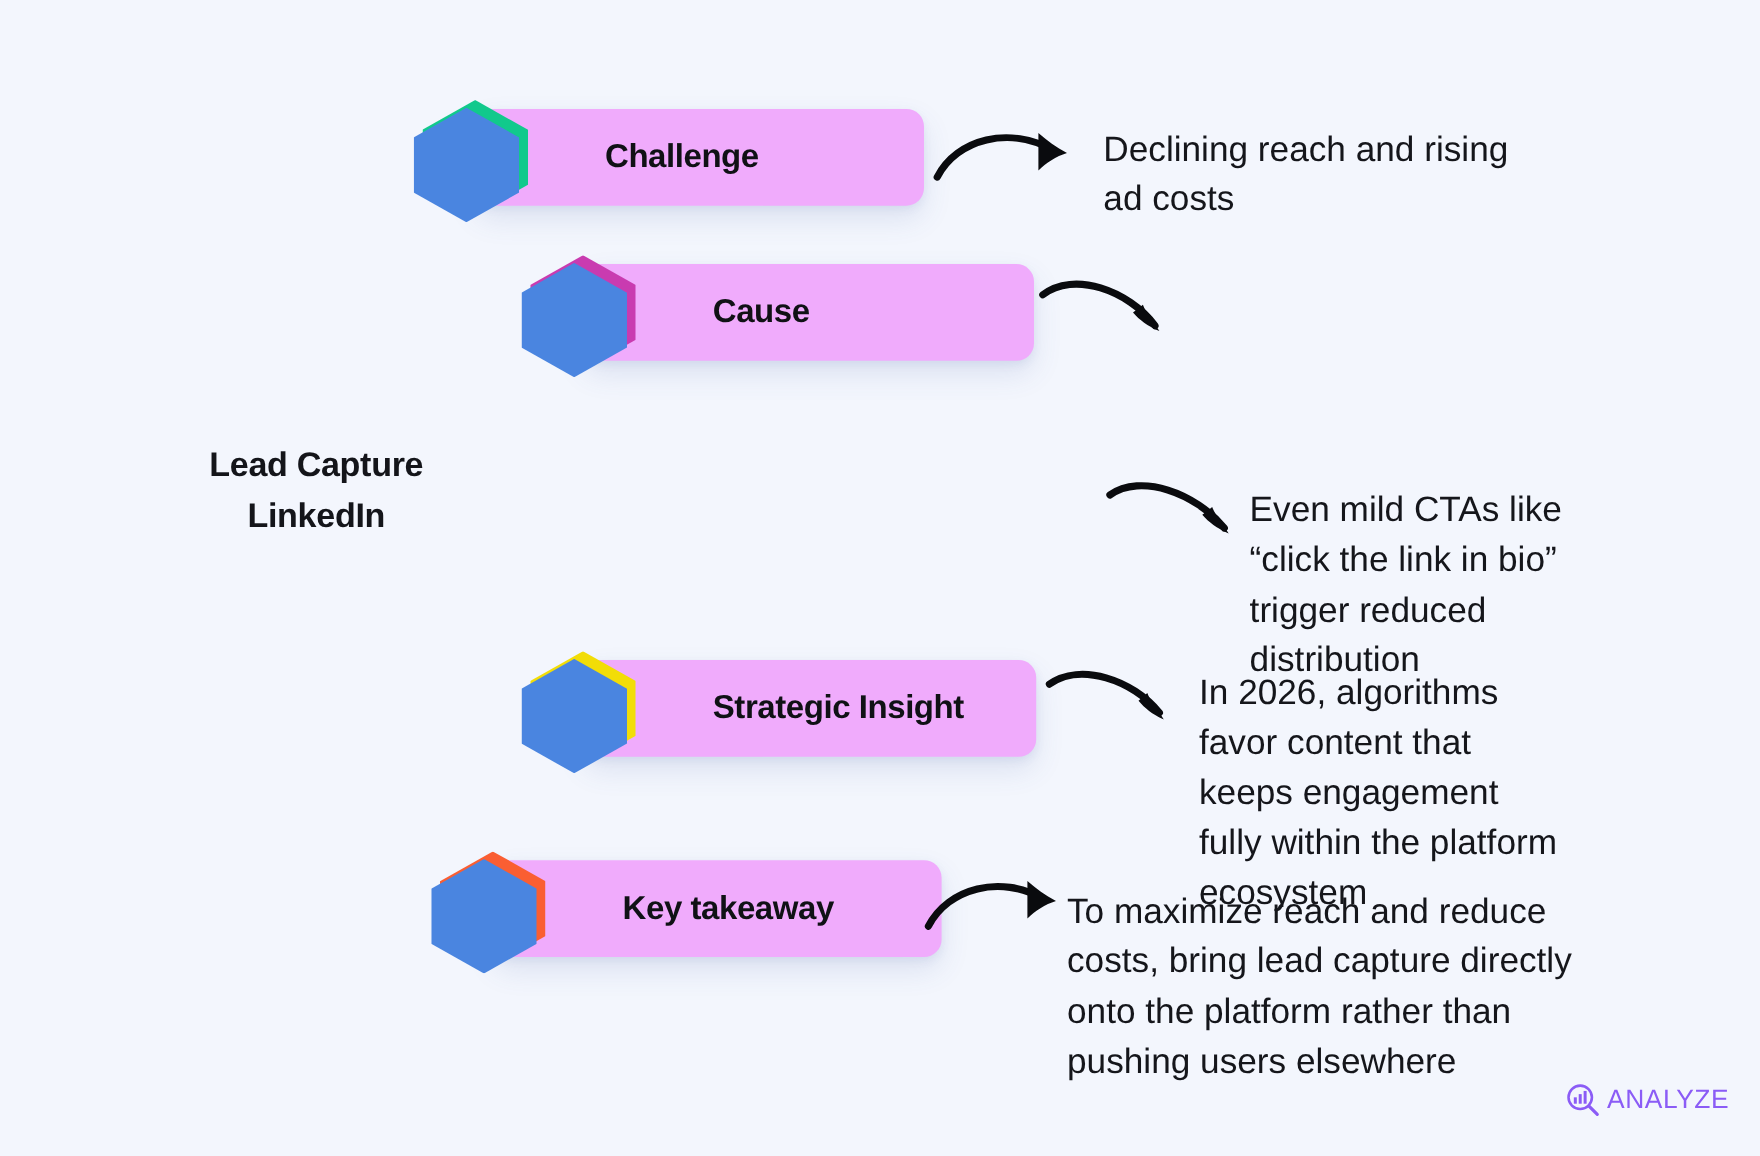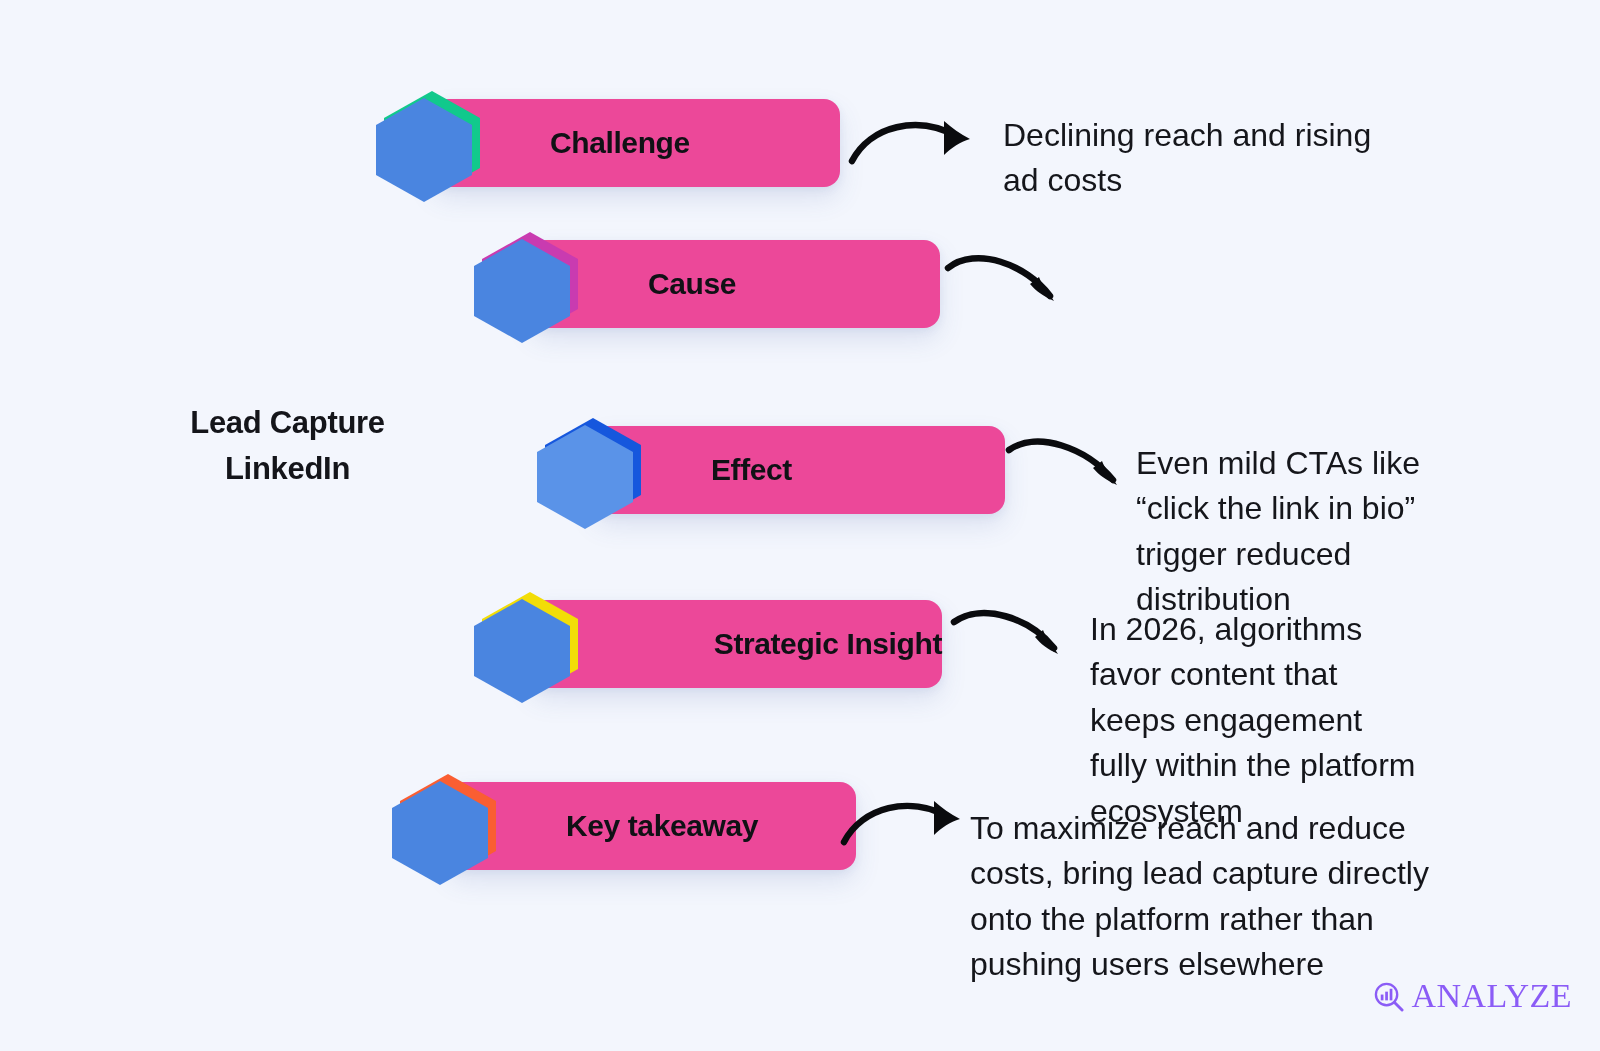--- a/index.html
+++ b/index.html
@@ -46,21 +46,21 @@
   
   .card-wrap {
     position: relative;
     display: flex;
     align-items: center;
   }
 
   .pill {
     position: relative;
     height: 88px;
-    background: #ec4899;
+    background: #f0abfc;
     border-radius: 16px;
     display: flex;
     align-items: center;
     box-shadow: 0 12px 26px rgba(70,95,160,0.13),
                 0 3px 8px rgba(70,95,160,0.08);
     z-index: 2;
   }
 
   .pill-label {
     font-size: 30px;
@@ -127,25 +127,24 @@
   .logo {
     position: absolute;
     right: 28px;
     bottom: 36px;
     display: flex;
     align-items: center;
     gap: 7px;
   }
   .logo-icon { width: 31px; height: 31px; display: block; }
   .logo-text {
-    font-size: 34px;
+    font-size: 24px;
     font-weight: 500;
     letter-spacing: 0.5px;
     color: #8b5cf6;
-    font-family: Liberation Serif, serif;
   }
 </style>
 </head>
 <body>
 
 <div class="canvas">
 
   <div class="main-title">
     <div>Lead Capture</div>
     <div>LinkedIn</div>
@@ -200,40 +199,20 @@
       </div>
     </div>
   </div>
   <div class="arrow" style="left:942px; top:244px;">
     <svg viewBox="0 0 150 72" fill="none">
       <path d="M6 24 C34 2, 84 20, 108 52" stroke="#0a0b0e" stroke-width="6.5" stroke-linecap="round"></path>
       <path d="M88 40 C94 47, 101 52, 112 57 C106 47, 100 41, 97 33" fill="#0a0b0e"></path>
     </svg>
   </div>
 
-  <div class="row" style="left:593px; top:426px;">
-    <div class="card-wrap">
-      <div class="hex-holder">
-        <div class="hex-shadow" style="background:#5a93e8;"></div>
-        <div class="hex" style="background:#1657dd;">
-          <svg viewBox="0 0 64 64" fill="none" stroke="#f7f9ff" stroke-width="2.4" stroke-linejoin="round">
-            <path d="M33 48 L26 10 L33 12 Z" fill="#fff"></path>
-            <path d="M33 48 L42 16 L47 21 Z" fill="#fff"></path>
-            <path d="M33 48 L48 30 L52 36 Z" fill="#fff"></path>
-            <path d="M33 48 L13 20 L18 17 Z" fill="#fff"></path>
-            <path d="M33 48 L10 38 L12 33 Z" fill="#fff"></path>
-            <path d="M33 48 L14 54 L15 49 Z" fill="#fff"></path>
-          </svg>
-        </div>
-      </div>
-      <div class="pill" style="width:412px; padding-left:118px;">
-        <span class="pill-label">Effect</span>
-      </div>
-    </div>
-  </div>
   <div class="arrow" style="left:1003px; top:430px;">
     <svg viewBox="0 0 150 72" fill="none">
       <path d="M6 20 C34 0, 84 18, 110 50" stroke="#0a0b0e" stroke-width="6.5" stroke-linecap="round"></path>
       <path d="M90 38 C96 45, 103 50, 114 55 C108 45, 102 39, 99 31" fill="#0a0b0e"></path>
     </svg>
   </div>
   <div class="desc" style="left:1136px; top:441px; width:345px;">Even mild CTAs like “click the link in bio” trigger reduced distribution</div>
 
   <div class="row" style="left:530px; top:600px;">
     <div class="card-wrap">
@@ -247,21 +226,21 @@
             <rect x="32" y="26" width="6" height="26"></rect>
             <path d="M14 32 L24 24 L32 28 L44 14"></path>
             <path d="M38 13 L45 12 L44 20"></path>
             <circle cx="45" cy="26" r="11"></circle>
             <circle cx="45" cy="26" r="6"></circle>
             <circle cx="45" cy="26" r="2"></circle>
             <path d="M38 36 H52 M40 41 H50 M42 46 H48"></path>
           </svg>
         </div>
       </div>
-      <div class="pill" style="width:412px; padding-left:118px;justify-content:flex-end;">
+      <div class="pill" style="width:412px; padding-left:118px;">
         <span class="pill-label">Strategic Insight</span>
       </div>
     </div>
   </div>
   <div class="arrow" style="left:948px; top:600px;">
     <svg viewBox="0 0 150 72" fill="none">
       <path d="M6 22 C34 2, 82 18, 106 48" stroke="#0a0b0e" stroke-width="6.5" stroke-linecap="round"></path>
       <path d="M87 37 C93 44, 99 49, 110 54 C104 44, 98 38, 95 30" fill="#0a0b0e"></path>
     </svg>
   </div>

